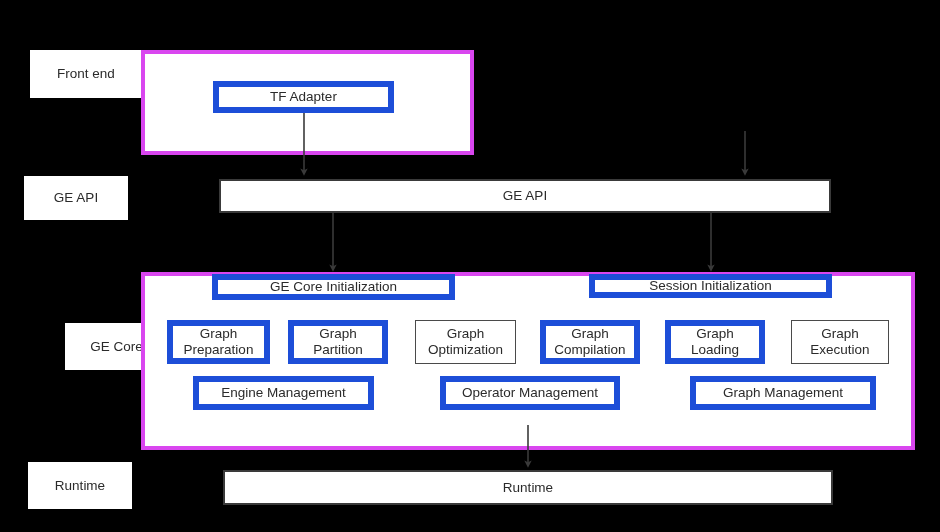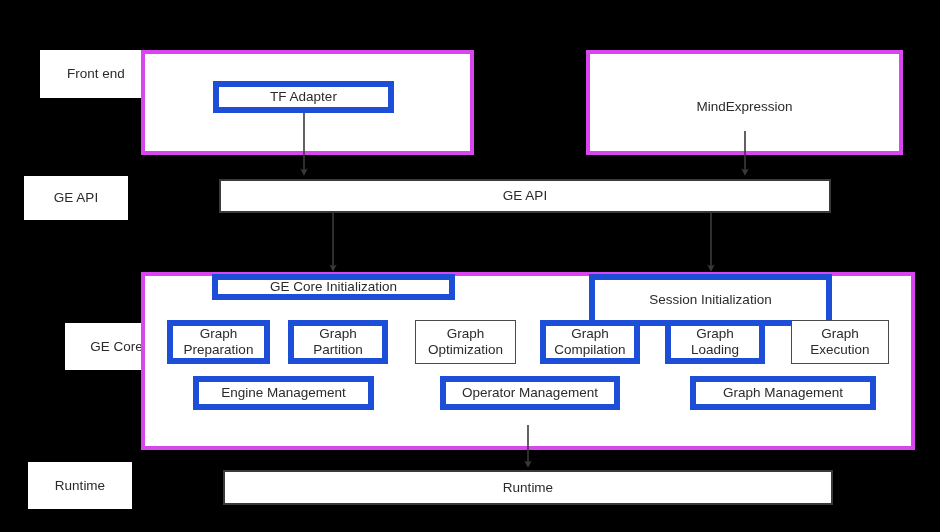--- a/index.html
+++ b/index.html
@@ -61,54 +61,51 @@
     width: 940px;
     height: 532px;
     pointer-events: none;
   }
 </style>
 </head>
 <body>
 
 <div id="canvas">
 
-  <div class="box layer-label" style="left:40px; top:50px; width:112px; height:48px;">
+  <div class="box layer-label" style="left:30px; top:50px; width:112px; height:48px;">
     <span>Front end</span>
   </div>
   <div class="box layer-label" style="left:24px; top:176px; width:104px; height:44px;">
     <span>GE API</span>
   </div>
   <div class="box layer-label" style="left:24px; top:323px; width:103px; height:47px;margin-left:41px;">
     <span>GE Core</span>
   </div>
   <div class="box layer-label" style="left:28px; top:462px; width:104px; height:47px;">
     <span>Runtime</span>
   </div>
 
   <div class="box panel" style="left:141px; top:25px; width:333px; height:105px;">
     <div class="panel-title">Tensorflow</div>
   </div>
   <div class="box bordered" style="left:213px; top:81px; width:181px; height:32px;">
     <span>TF Adapter</span>
   </div>
 
-  <div class="box panel" style="left:586px; top:25px; width:317px; height:105px;">
-    <div class="panel-title" style="margin-top:45px;">MindExpression</div>
-  </div>
 
   <div class="box bar" style="left:219px; top:179px; width:612px; height:34px;">
     <span>GE API</span>
   </div>
 
   <div class="box panel" style="left:141px; top:247px; width:774px; height:178px;"></div>
 
   <div class="box bordered" style="left:212px; top:274px; width:243px; height:26px;">
     <span>GE Core Initialization</span>
   </div>
-  <div class="box bordered" style="left:589px; top:274px; width:243px; height:52px;">
+  <div class="box bordered" style="left:589px; top:274px; width:243px; height:24px;">
     <span>Session Initialization</span>
   </div>
 
   <div class="box bordered" style="left:167px; top:320px; width:103px; height:44px;">
     <span>Graph
 Preparation</span>
   </div>
   <div class="box bordered" style="left:288px; top:320px; width:100px; height:44px;">
     <span>Graph
 Partition</span>

